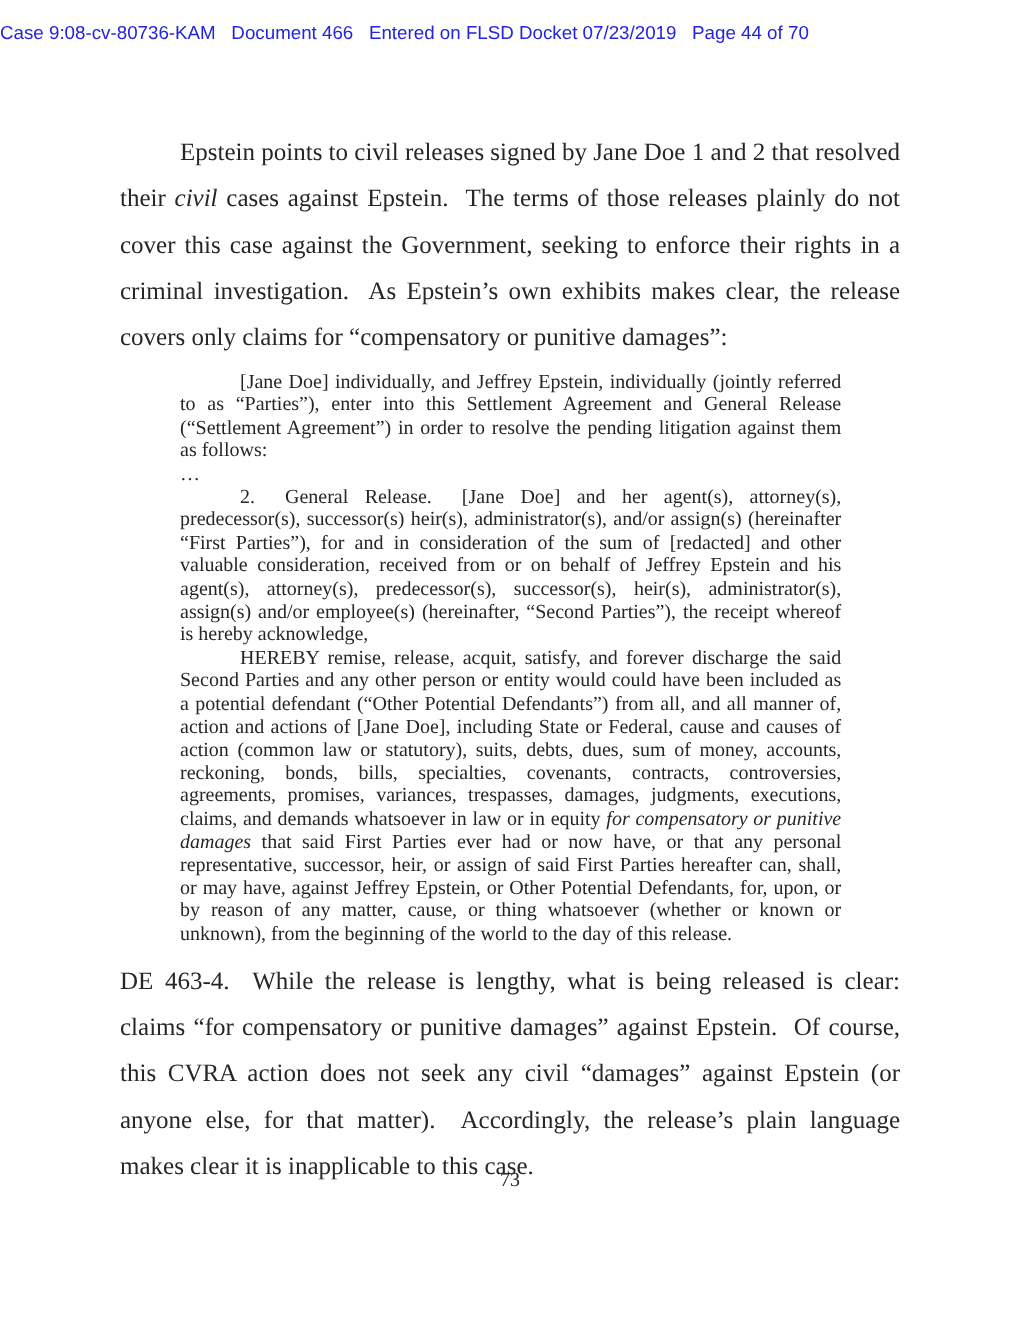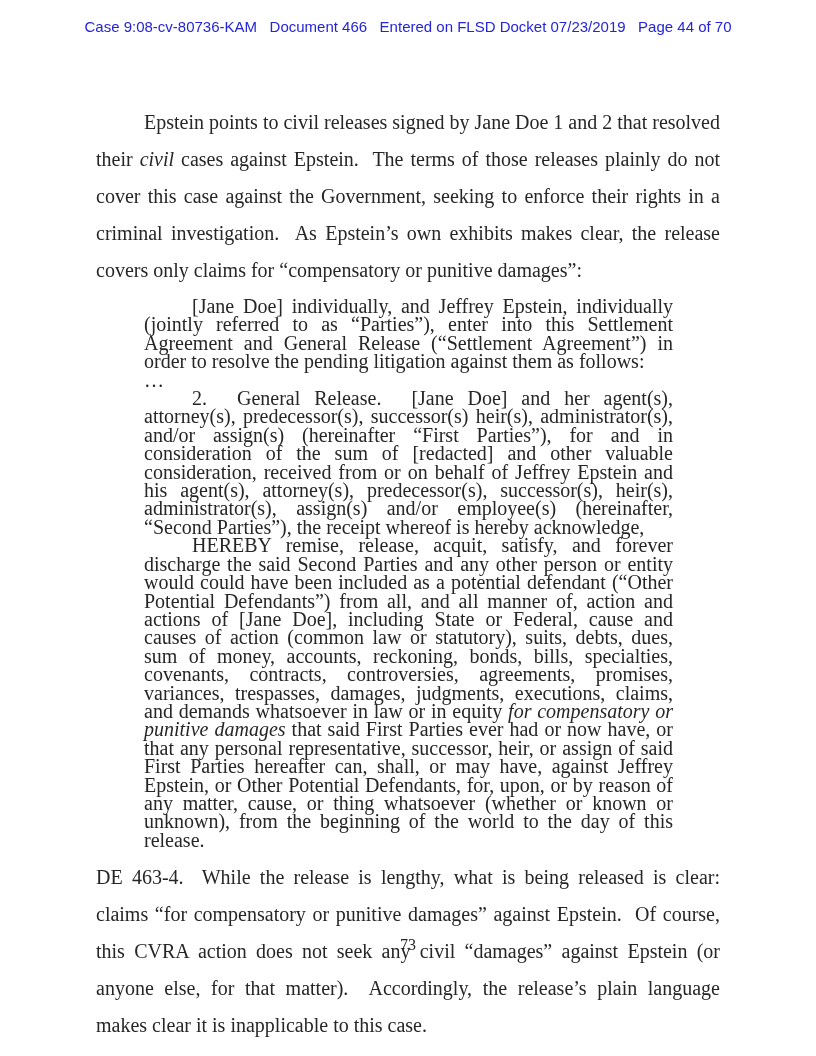--- a/index.html
+++ b/index.html
@@ -10,21 +10,20 @@
     background: #ffffff;
     font-family: "Liberation Serif", serif;
     color: #262626;
     overflow: hidden;
   }
   .stamp {
     position: absolute;
     top: 17px;
     left: 0;
     right: 0;
-    text-align: center;
     font-family: "Liberation Sans", sans-serif;
     font-size: 15px;
     line-height: 19px;
     white-space: pre;
   }
   .content {
     position: absolute;
     top: 0;
     left: 96px;
     width: 624px;
@@ -36,21 +35,21 @@
     text-align: justify;
   }
   .para.indent { text-indent: 48px; }
   .para.intro { margin-top: 104px; }
   .para.close { margin-top: 10px; }
   .quote {
     margin: 8px 47px 0 48px;
   }
   .qpara {
     margin: 0;
-    font-size: 20px;
+    font-size: 16px;
     line-height: 18.4px;
     text-align: justify;
   }
   .qpara.indent { text-indent: 48px; }
   .pagenum {
     position: absolute;
     top: 937px;
     left: 0;
     right: 0;
     text-align: center;

